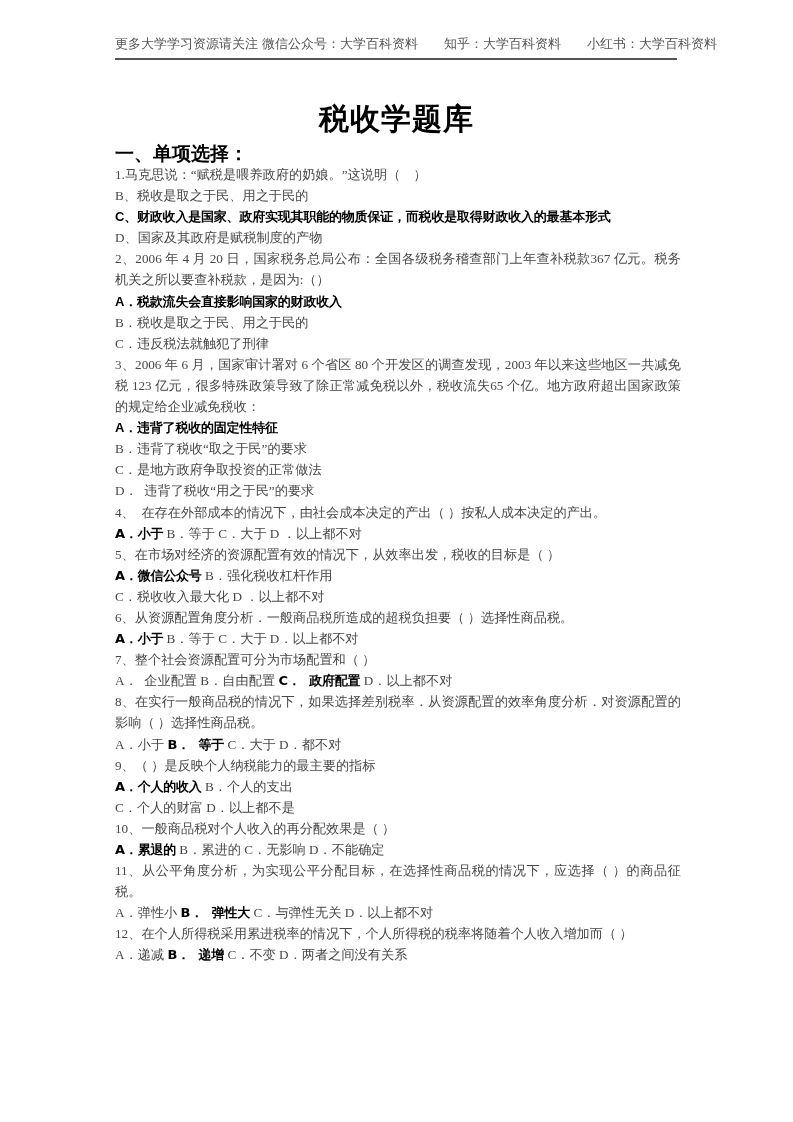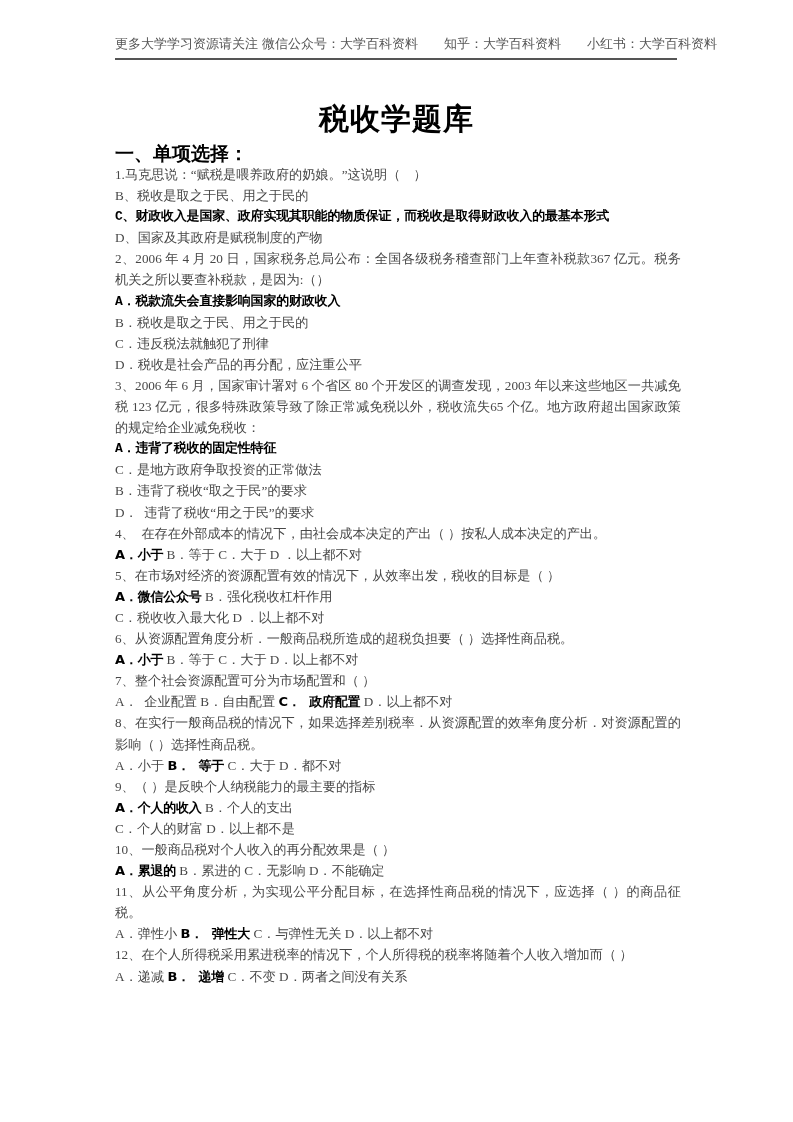--- a/index.html
+++ b/index.html
@@ -93,21 +93,21 @@
     color: #000000;
   }
 
   .line .b {
     font-family: "DejaVu Sans", "Liberation Sans", sans-serif;
     font-size: 13px;
     letter-spacing: -0.2px;
   }
 
   .line.bold {
-    font-family: Liberation Mono, monospace;
+    font-family: Liberation Sans, sans-serif;
     font-size: 13px;
     letter-spacing: -0.2px;
   }
 
   .section-head {
     font-family: "DejaVu Sans", "Liberation Sans", sans-serif;
     font-weight: bold;
     font-size: 19px;
     line-height: 22px;
     color: #000000;
@@ -135,26 +135,25 @@
     <div class="line section-head">一、单项选择：</div>
     <div class="line">1.马克思说：“赋税是喂养政府的奶娘。”这说明（    ）</div>
     <div class="line">B、税收是取之于民、用之于民的</div>
     <div class="line bold">C、财政收入是国家、政府实现其职能的物质保证，而税收是取得财政收入的最基本形式</div>
     <div class="line">D、国家及其政府是赋税制度的产物</div>
 
     <div class="line wrap">2、2006 年 4 月 20 日，国家税务总局公布：全国各级税务稽查部门上年查补税款367 亿元。税务机关之所以要查补税款，是因为:（）</div>
     <div class="line bold">A．税款流失会直接影响国家的财政收入</div>
     <div class="line">B．税收是取之于民、用之于民的</div>
     <div class="line">C．违反税法就触犯了刑律</div>
-    <div class="line">D．税收是社会产品的再分配，应注重公平</div>
 
     <div class="line wrap">3、2006 年 6 月，国家审计署对 6 个省区 80 个开发区的调查发现，2003 年以来这些地区一共减免税 123 亿元，很多特殊政策导致了除正常减免税以外，税收流失65 个亿。地方政府超出国家政策的规定给企业减免税收：</div>
     <div class="line bold">A．违背了税收的固定性特征</div>
+    <div class="line">B．违背了税收“取之于民”的要求</div>
     <div class="line">C．是地方政府争取投资的正常做法</div>
-    <div class="line">B．违背了税收“取之于民”的要求</div>
     <div class="line">D．  违背了税收“用之于民”的要求</div>
 
     <div class="line">4、  在存在外部成本的情况下，由社会成本决定的产出（ ）按私人成本决定的产出。</div>
     <div class="line"><span class="b">A．小于</span><span> B．等于 C．大于 D ．以上都不对</span></div>
 
     <div class="line">5、在市场对经济的资源配置有效的情况下，从效率出发，税收的目标是（ ）</div>
     <div class="line"><span class="b">A．微信公众号</span><span> B．强化税收杠杆作用</span></div>
     <div class="line">C．税收收入最大化 D ．以上都不对</div>
 
     <div class="line">6、从资源配置角度分析．一般商品税所造成的超税负担要（ ）选择性商品税。</div>

